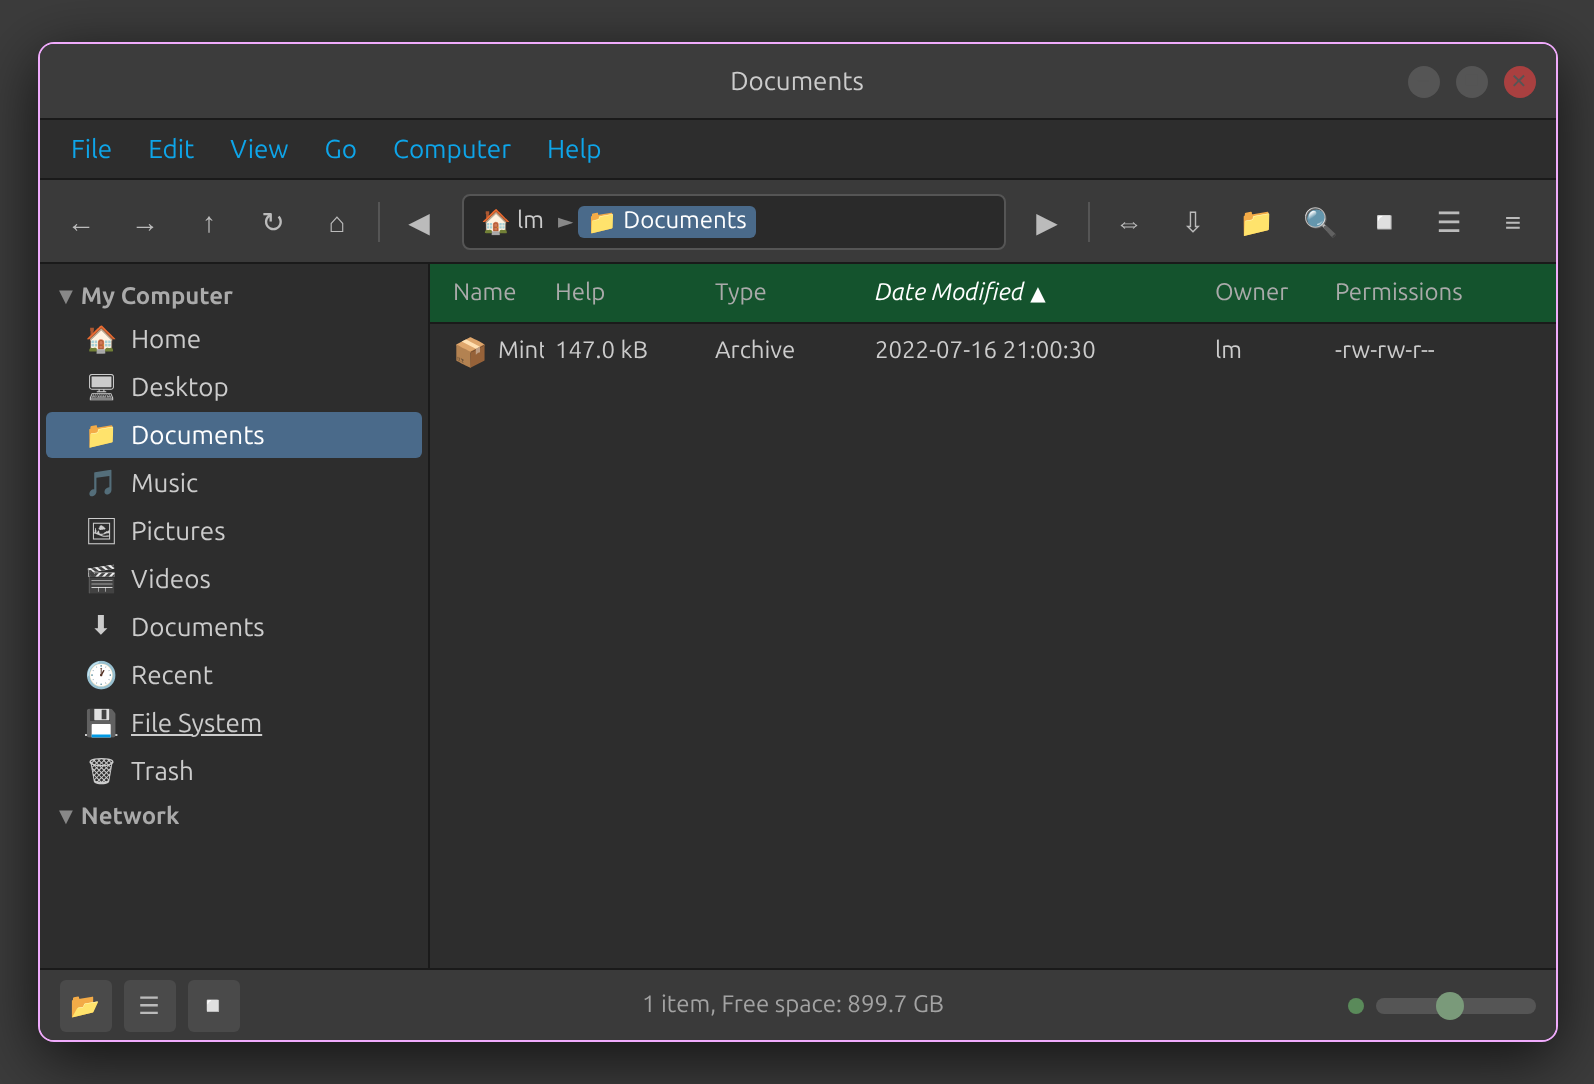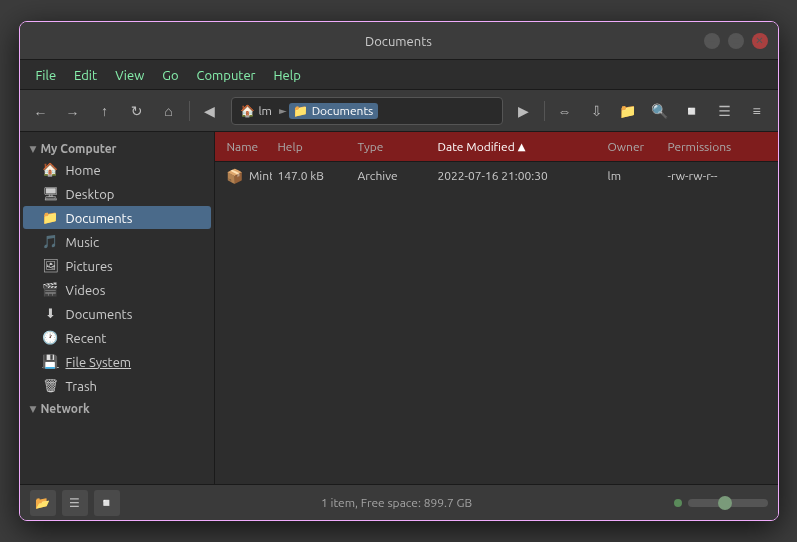--- a/index.html
+++ b/index.html
@@ -66,21 +66,21 @@
     .menubar {
       background: #2d2d2d;
       height: 30px;
       display: flex;
       align-items: center;
       padding: 0 8px;
       border-bottom: 1px solid #1a1a1a;
       gap: 2px;
     }
     .menu-item {
-      color: #86efac;
+      color: #0ea5e9;
       padding: 3px 8px;
       border-radius: 3px;
       cursor: pointer;
       font-size: 13px;
     }
     
     .toolbar {
       background: #3a3a3a;
       height: 42px;
       display: flex;
@@ -192,36 +192,36 @@
     
     .file-area {
       flex: 1;
       display: flex;
       flex-direction: column;
       overflow: hidden;
     }
     .file-table-header {
       display: grid;
       grid-template-columns: 1fr 80px 80px 170px 60px 110px;
-      background: #7f1d1d;
+      background: #14532d;
       border-bottom: 1px solid #1a1a1a;
       padding: 0 6px;
       height: 30px;
       align-items: center;
     }
     .col-header {
       color: #aaa;
       font-size: 12px;
       padding: 0 6px;
       cursor: pointer;
       display: flex;
       align-items: center;
       gap: 3px;
     }
-    .col-header.sorted { color: #fff; }
+    .col-header.sorted { color: #fff; font-style: italic; }
     .sort-arrow { font-size: 10px; }
     .file-list {
       flex: 1;
       overflow-y: auto;
       background: #2d2d2d;
     }
     .file-row {
       display: grid;
       grid-template-columns: 1fr 80px 80px 170px 60px 110px;
       padding: 0 6px;

